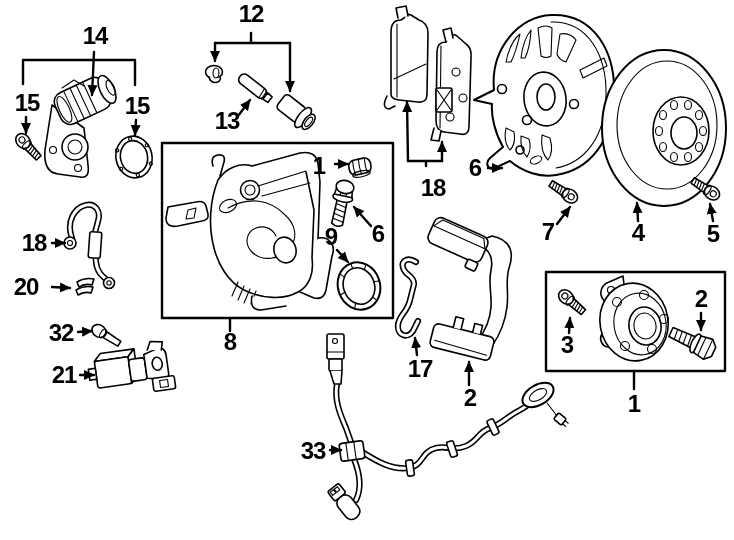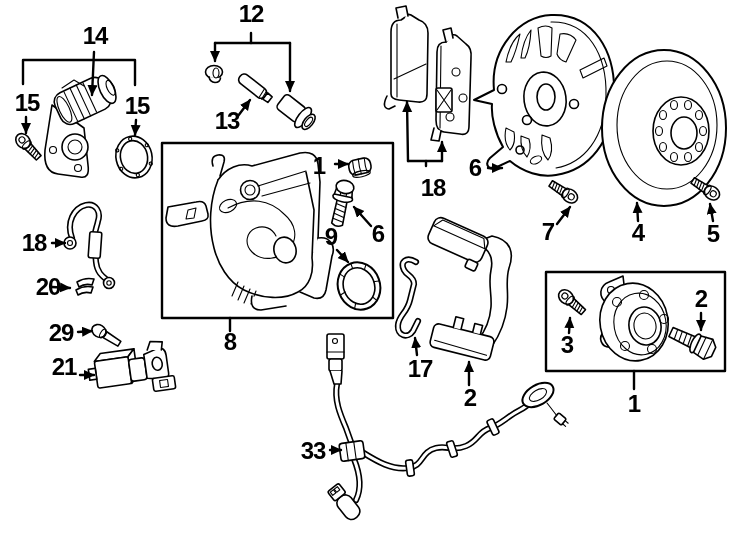--- a/index.html
+++ b/index.html
@@ -359,18 +359,18 @@
 <div class="callout" style="left:319px;top:166px">1</div>
 <div class="callout" style="left:251px;top:14px">12</div>
 <div class="callout" style="left:227px;top:121px">13</div>
 <div class="callout" style="left:95px;top:36px">14</div>
 <div class="callout" style="left:27px;top:103px">15</div>
 <div class="callout" style="left:137px;top:106px">15</div>
 <div class="callout" style="left:470px;top:398px">2</div>
 <div class="callout" style="left:420px;top:369px">17</div>
 <div class="callout" style="left:433px;top:188px">18</div>
 <div class="callout" style="left:34px;top:243px">18</div>
-<div class="callout" style="left:48px;top:287px">20</div>
-<div class="callout" style="left:64px;top:367px">21</div>
-<div class="callout" style="left:61px;top:333px">29</div>
+<div class="callout" style="left:26px;top:287px">20</div>
+<div class="callout" style="left:64px;top:375px">21</div>
+<div class="callout" style="left:61px;top:333px">32</div>
 <div class="callout" style="left:313px;top:451px">33</div>
 
 </div>
 
 </body></html>

